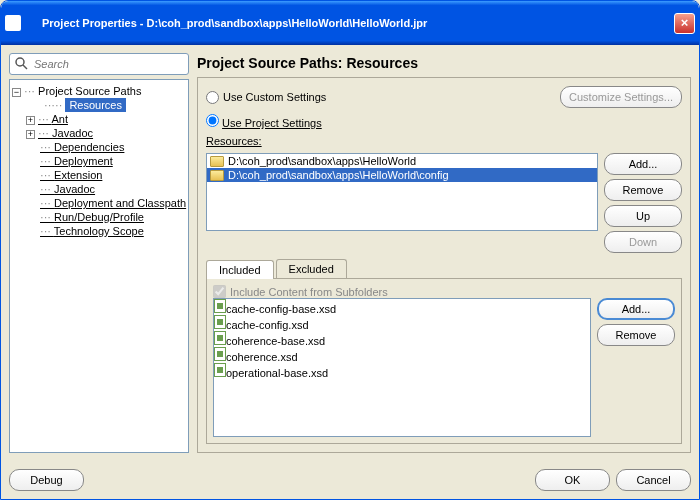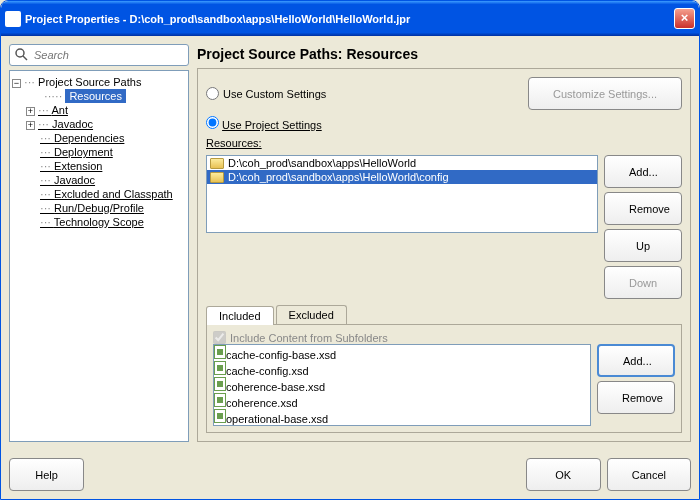--- a/index.html
+++ b/index.html
@@ -1,18 +1,18 @@
 <!DOCTYPE html>
 <html><head>
 <meta charset="utf-8">
 <style>
 * { box-sizing: border-box; margin: 0; padding: 0; font-family: Tahoma, sans-serif; font-size: 11px; }
 body { background: #ece9d8; }
 .window { width: 700px; height: 500px; background: #ece9d8; border: 1px solid #0054e3; border-radius: 8px 8px 0 0; overflow: hidden; display: flex; flex-direction: column; }
-.titlebar { height: 44px; background: linear-gradient(to bottom, #3c9bff 0%, #0054e3 10%, #0054e3 90%, #0030a0 100%); display: flex; align-items: center; padding: 0 4px; color: white; font-weight: bold; font-size: 13px; border-radius: 7px 7px 0 0; }
+.titlebar { height: 44px; background: linear-gradient(to bottom, #3c9bff 0%, #0054e3 10%, #0054e3 90%, #0030a0 100%); display: flex; align-items: center; padding: 0 4px; color: white; font-weight: bold; font-size: 13px; border-radius: 7px 7px 0 0; gap: 17px; }
 .titlebar .app-icon { width: 16px; height: 16px; background: #fff; border-radius: 2px; margin-right: 4px; display: inline-block; }
 .titlebar .spacer { flex: 1; }
 .close-btn { width: 21px; height: 21px; background: linear-gradient(to bottom, #f5a08e, #c9302c); border: 1px solid #fff; border-radius: 3px; color: white; font-weight: bold; text-align: center; line-height: 18px; cursor: pointer; font-size: 13px; }
 .body { flex: 1; display: flex; padding: 8px; gap: 8px; }
 .left-col { width: 180px; display: flex; flex-direction: column; gap: 4px; }
 .search-box { border: 1px solid #7f9db9; background: #fff; height: 22px; display: flex; align-items: center; padding: 0 4px; border-radius: 3px; }
 .search-box .search-icon { width: 16px; height: 16px; margin-right: 4px; }
 .search-box input { border: none; outline: none; flex: 1; color: #999; font-style: italic; }
 .tree { flex: 1; border: 1px solid #7f9db9; background: #fff; padding: 4px 2px; overflow: auto; }
 .tree ul { list-style: none; padding-left: 0; }
@@ -21,21 +21,21 @@
 .tree .indent2 { padding-left: 32px; }
 .tree .expander { display: inline-block; width: 9px; height: 9px; border: 1px solid #888; text-align: center; line-height: 7px; font-size: 9px; margin-right: 3px; background: #fff; cursor: pointer; }
 .tree .noexp { display: inline-block; width: 11px; margin-right: 3px; }
 .tree .dots { color: #888; }
 .tree .selected { background: #316ac5; color: #fff; padding: 1px 4px; }
 .right-col { flex: 1; display: flex; flex-direction: column; }
 .main-title { font-size: 14px; font-weight: bold; padding: 2px 0 6px 0; }
 .content-box { flex: 1; border: 1px solid #aca899; background: #ece9d8; padding: 8px; display: flex; flex-direction: column; gap: 6px; overflow: hidden; }
 .radio-row { display: flex; justify-content: space-between; }
 .radio-row label { display: flex; align-items: center; gap: 4px; }
-.btn { min-width: 75px; height: 33px; background: linear-gradient(to bottom, #fff, #eee); border: 1px solid #888; border-radius: 4px; cursor: pointer; padding: 0 24px; }
+.btn { min-width: 75px; height: 22px; background: linear-gradient(to bottom, #fff, #eee); border: 1px solid #888; border-radius: 10px; cursor: pointer; padding: 0 8px; }
 .btn:disabled { color: #999; }
 .btn.default { border: 2px solid #4a8ad4; }
 .res-area { display: flex; gap: 6px; }
 .listbox { flex: 1; border: 1px solid #7f9db9; background: #fff; height: 78px; overflow: auto; }
 .listbox .row { padding: 1px 3px; display: flex; align-items: flex-end; gap: 4px; }
 .listbox .row.selected { background: #316ac5; color: #fff; }
 .folder-icon { display: inline-block; width: 14px; height: 11px; background: linear-gradient(to bottom, #fceb9c, #e8c254); border: 1px solid #b89b3e; border-radius: 1px; }
 .file-icon { display: inline-block; width: 12px; height: 14px; background: #fff; border: 1px solid #6a9e4e; position: relative; }
 .file-icon::after { content: ""; position: absolute; left: 2px; top: 3px; width: 6px; height: 6px; background: #6a9e4e; }
 .btn-col { display: flex; flex-direction: column; gap: 4px; width: 78px; }
@@ -73,21 +73,21 @@
       <div class="tree">
         <ul>
           <li><span class="expander">−</span><span class="dots">···</span> <span>Project Source Paths</span></li>
           <li class="indent2"><span class="dots">·····</span> <span class="selected">Resources</span></li>
           <li class="indent1"><span class="expander">+</span><span class="dots">···</span> <span>Ant</span></li>
           <li class="indent1"><span class="expander">+</span><span class="dots">···</span> <span>Javadoc</span></li>
           <li class="indent1"><span class="noexp"></span><span class="dots">···</span> <span>Dependencies</span></li>
           <li class="indent1"><span class="noexp"></span><span class="dots">···</span> <span>Deployment</span></li>
           <li class="indent1"><span class="noexp"></span><span class="dots">···</span> <span>Extension</span></li>
           <li class="indent1"><span class="noexp"></span><span class="dots">···</span> <span>Javadoc</span></li>
-          <li class="indent1"><span class="noexp"></span><span class="dots">···</span> <span>Excluded and Classpath</span></li>
+          <li class="indent1"><span class="noexp"></span><span class="dots">···</span> <span>Deployment and Classpath</span></li>
           <li class="indent1"><span class="noexp"></span><span class="dots">···</span> <span>Run/Debug/Profile</span></li>
           <li class="indent1"><span class="noexp"></span><span class="dots">···</span> <span>Technology Scope</span></li>
         </ul>
       </div>
     </div>
     <div class="right-col">
       <div class="main-title">Project Source Paths: Resources</div>
       <div class="content-box">
         <div class="radio-row">
           <label>
@@ -138,18 +138,18 @@
                 <button class="btn default">Add...</button>
                 <button class="btn">Remove</button>
               </div>
             </div>
           </div>
         </div>
       </div>
     </div>
   </div>
   <div class="footer">
-    <button class="btn">Help</button>
+    <button class="btn">Debug</button>
     <span class="spacer"></span>
     <button class="btn">OK</button>
     <button class="btn">Cancel</button>
   </div>
 </div>
 
 </body></html>

